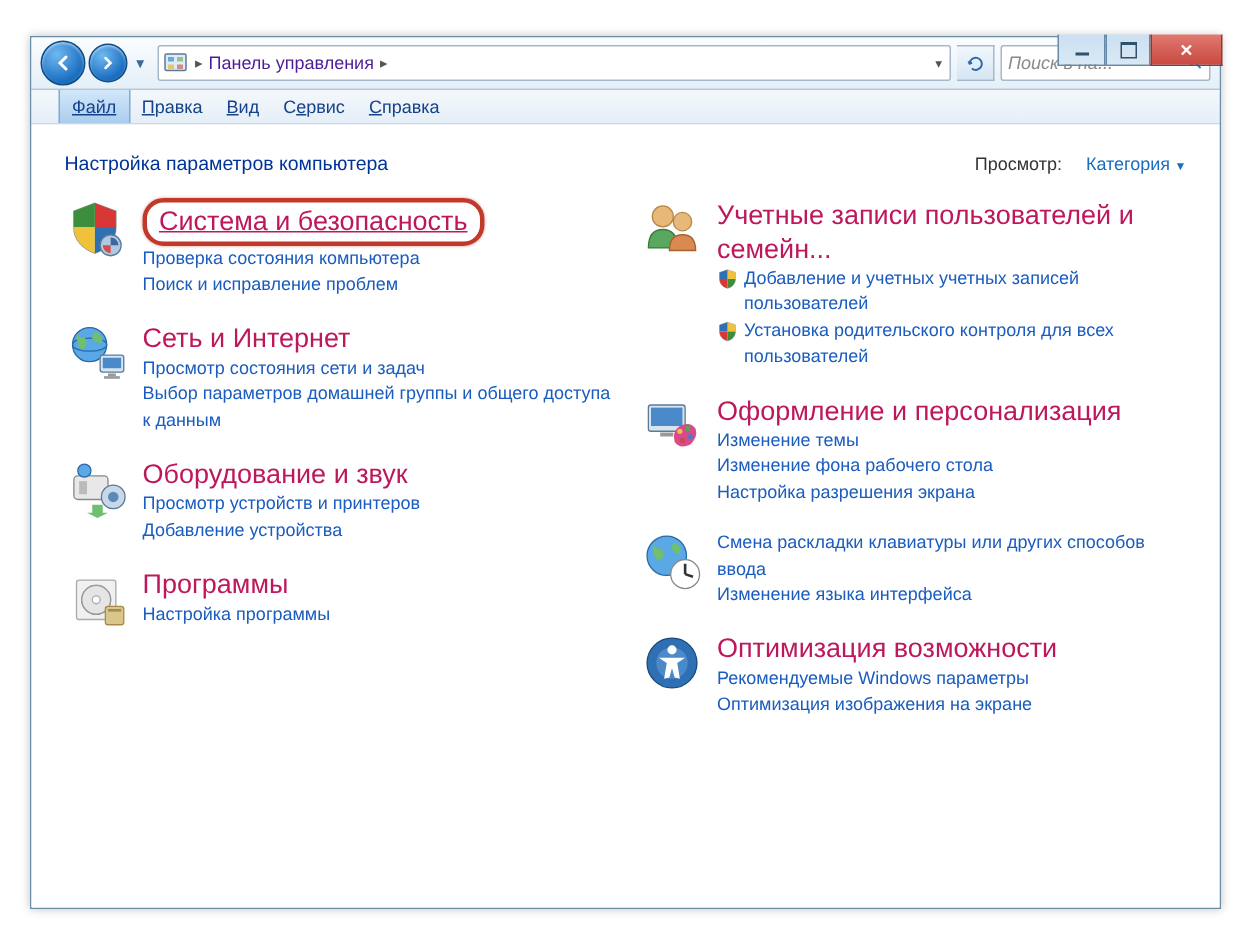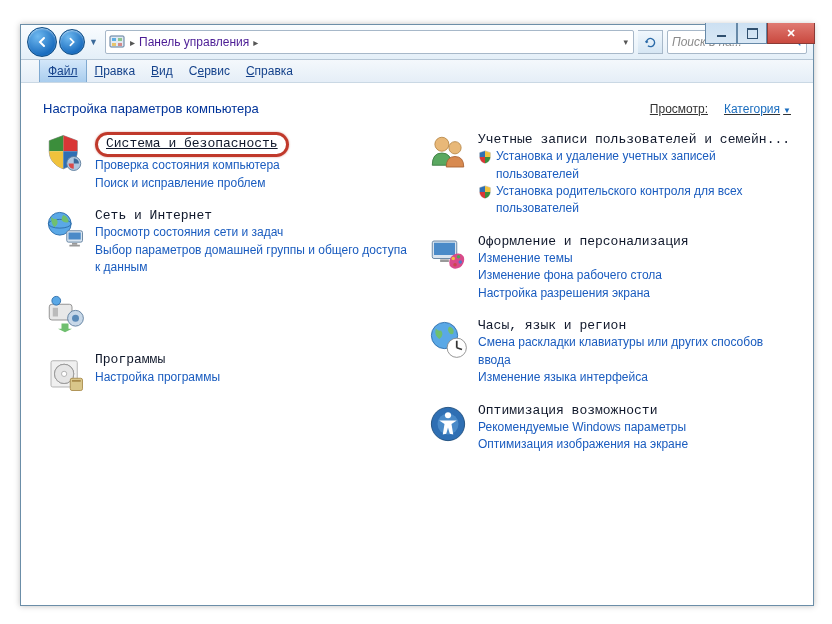--- a/index.html
+++ b/index.html
@@ -27,30 +27,30 @@
   .search-box .mag{margin-left:auto;color:#2a78c0;font-style:normal;}
   
   .menubar{height:22px;background:linear-gradient(to bottom,#f4f8fc,#e5eef7);border-bottom:1px solid #cad8e4;display:flex;align-items:stretch;padding-left:16px;}
   .menu-item{padding:0 8px;display:flex;align-items:center;color:#15428b;}
   .menu-item u{text-decoration:underline;}
   .menu-item.active{background:linear-gradient(to bottom,#d3e7fa,#a9cdee);border:1px solid #7fa9d1;border-top:none;border-bottom:none;margin-left:2px;}
   
   .content{flex:1;overflow:auto;padding:18px 22px 8px 22px;background:#fff;}
   .heading-row{display:flex;align-items:center;gap:39px;}
   .main-heading{color:#003399;font-size:13px;}
-  .view-block{margin-left:auto;display:flex;align-items:flex-end;color:#333;text-decoration:underline;}
+  .view-block{margin-left:auto;display:flex;align-items:flex-end;color:#333;}
   .view-link{color:#1a6dbf;margin-left:16px;cursor:pointer;}
   .view-link .drop{font-size:8px;margin-left:3px;color:#1a6dbf;}
   .columns{display:flex;margin-top:16px;}
   .col{flex:1;min-width:0;}
   .col.left{padding-right:18px;}
   .cat{display:flex;margin-bottom:16px;}
   .cat-icon{width:44px;height:44px;flex:0 0 44px;margin-right:8px;display:flex;align-items:flex-start;justify-content:center;}
   .cat-body{flex:1;min-width:0;padding-top:0;}
-  .cat-title{color:#0f172a;font-size:13px;line-height:1.25;cursor:pointer;display:inline;font-family:Liberation Mono, monospace;}
+  .cat-title{color:#be185d;font-size:18px;line-height:1.25;cursor:pointer;display:inline;}
   .highlighted .cat-title{text-decoration:underline;}
   .highlight-ring{border:3px solid #c0392b;border-radius:14px;padding:1px 8px 2px 8px;display:inline-block;box-shadow:0 0 2px rgba(180,40,30,0.5);}
   .task{color:#1a5cbf;font-size:12px;line-height:1.45;cursor:pointer;display:block;}
   .task-line{display:flex;align-items:flex-start;}
   .shield{width:14px;height:14px;margin-right:4px;flex:0 0 14px;margin-top:2px;}
   
   .cat-icon svg{width:42px;height:42px;}
 </style>
 </head>
 <body>
@@ -193,20 +193,29 @@
               <div class="cat-icon">
                 <svg viewBox="0 0 48 48">
                   <rect x="6" y="14" width="26" height="18" rx="3" fill="#e8e8e8" stroke="#888"></rect>
                   <rect x="10" y="18" width="6" height="10" fill="#bbb"></rect>
                   <circle cx="14" cy="10" r="5" fill="#5aa8e6" stroke="#2a6aa8"></circle>
                   <circle cx="36" cy="30" r="9" fill="#c8d8e8" stroke="#5a7a9a"></circle>
                   <circle cx="36" cy="30" r="4" fill="#5a8ab8"></circle>
                   <path d="M20 36 L28 36 L28 42 L32 42 L24 46 L16 42 L20 42 Z" fill="#6fbf6f"></path>
                 </svg>
               </div>
+              <div class="cat-body">
+                <div><span class="cat-title">Оборудование и звук</span></div>
+                <div class="task-line">
+                  <span class="task">Просмотр устройств и принтеров</span>
+                </div>
+                <div class="task-line">
+                  <span class="task">Добавление устройства</span>
+                </div>
+              </div>
             </div>
             <div class="cat">
               <div class="cat-icon">
                 <svg viewBox="0 0 48 48">
                   <rect x="8" y="10" width="30" height="30" rx="2" fill="#f0f0f0" stroke="#aaa"></rect>
                   <circle cx="23" cy="25" r="11" fill="radial-gradient(#fff,#ccc)" stroke="#888"></circle>
                   <circle cx="23" cy="25" r="11" fill="#e5e5e5" stroke="#999"></circle>
                   <circle cx="23" cy="25" r="3" fill="#fff" stroke="#aaa"></circle>
                   <rect x="30" y="30" width="14" height="14" rx="2" fill="#d9c68a" stroke="#a88a4a"></rect>
                   <rect x="32" y="32" width="10" height="2" fill="#a88a4a"></rect>
@@ -233,21 +242,21 @@
               <div class="cat-body">
                 <div><span class="cat-title">Учетные записи пользователей и семейн...</span></div>
                 <div class="task-line">
                   <span class="shield"><svg viewBox="0 0 16 16">
                       <path d="M8 1 L14 3 V8 C14 12 11 14.5 8 15 C5 14.5 2 12 2 8 V3 Z" fill="#fff" stroke="#888" stroke-width="0.5"></path>
                       <path d="M8 1 L14 3 V8 H8 Z" fill="#f0c23c"></path>
                       <path d="M2 3 L8 1 V8 H2 Z" fill="#2f6fb3"></path>
                       <path d="M2 8 H8 V15 C5 14.5 2 12 2 8 Z" fill="#d93636"></path>
                       <path d="M8 8 H14 C14 12 11 14.5 8 15 Z" fill="#3b8e3b"></path>
                     </svg></span>
-                  <span class="task">Установка и удаление учетных записей пользователей</span>
+                  <span class="task">Добавление и учетных учетных записей пользователей</span>
                 </div>
                 <div class="task-line">
                   <span class="shield"><svg viewBox="0 0 16 16">
                       <path d="M8 1 L14 3 V8 C14 12 11 14.5 8 15 C5 14.5 2 12 2 8 V3 Z" fill="#fff" stroke="#888" stroke-width="0.5"></path>
                       <path d="M8 1 L14 3 V8 H8 Z" fill="#f0c23c"></path>
                       <path d="M2 3 L8 1 V8 H2 Z" fill="#2f6fb3"></path>
                       <path d="M2 8 H8 V15 C5 14.5 2 12 2 8 Z" fill="#d93636"></path>
                       <path d="M8 8 H14 C14 12 11 14.5 8 15 Z" fill="#3b8e3b"></path>
                     </svg></span>
                   <span class="task">Установка родительского контроля для всех пользователей</span>
@@ -285,21 +294,20 @@
                 <svg viewBox="0 0 48 48">
                   <circle cx="20" cy="20" r="15" fill="#5aa8e6" stroke="#2a6aa8"></circle>
                   <path d="M10 12 Q14 16 16 14 Q20 20 14 24 Q8 20 10 12" fill="#6fbf6f"></path>
                   <path d="M26 10 Q32 12 30 18 Q26 20 24 14 Q24 10 26 10" fill="#6fbf6f"></path>
                   <circle cx="34" cy="34" r="11" fill="#fff" stroke="#888"></circle>
                   <line x1="34" y1="34" x2="34" y2="26" stroke="#333" stroke-width="2"></line>
                   <line x1="34" y1="34" x2="40" y2="36" stroke="#333" stroke-width="2"></line>
                 </svg>
               </div>
               <div class="cat-body">
-                <div><span class="cat-title">Часы, язык и регион</span></div>
                 <div class="task-line">
                   <span class="task">Смена раскладки клавиатуры или других способов ввода</span>
                 </div>
                 <div class="task-line">
                   <span class="task">Изменение языка интерфейса</span>
                 </div>
               </div>
             </div>
             <div class="cat">
               <div class="cat-icon">

